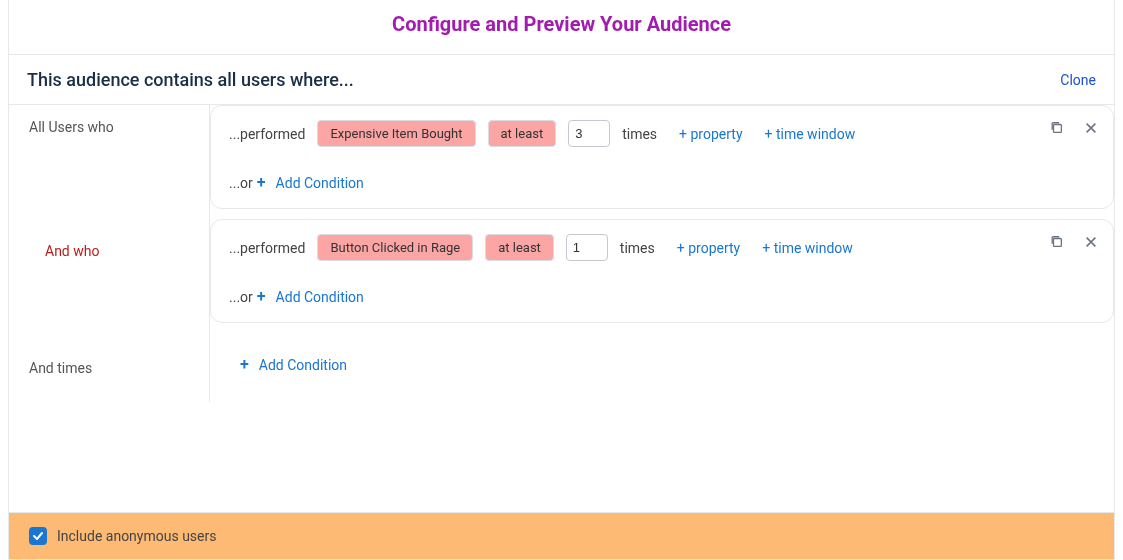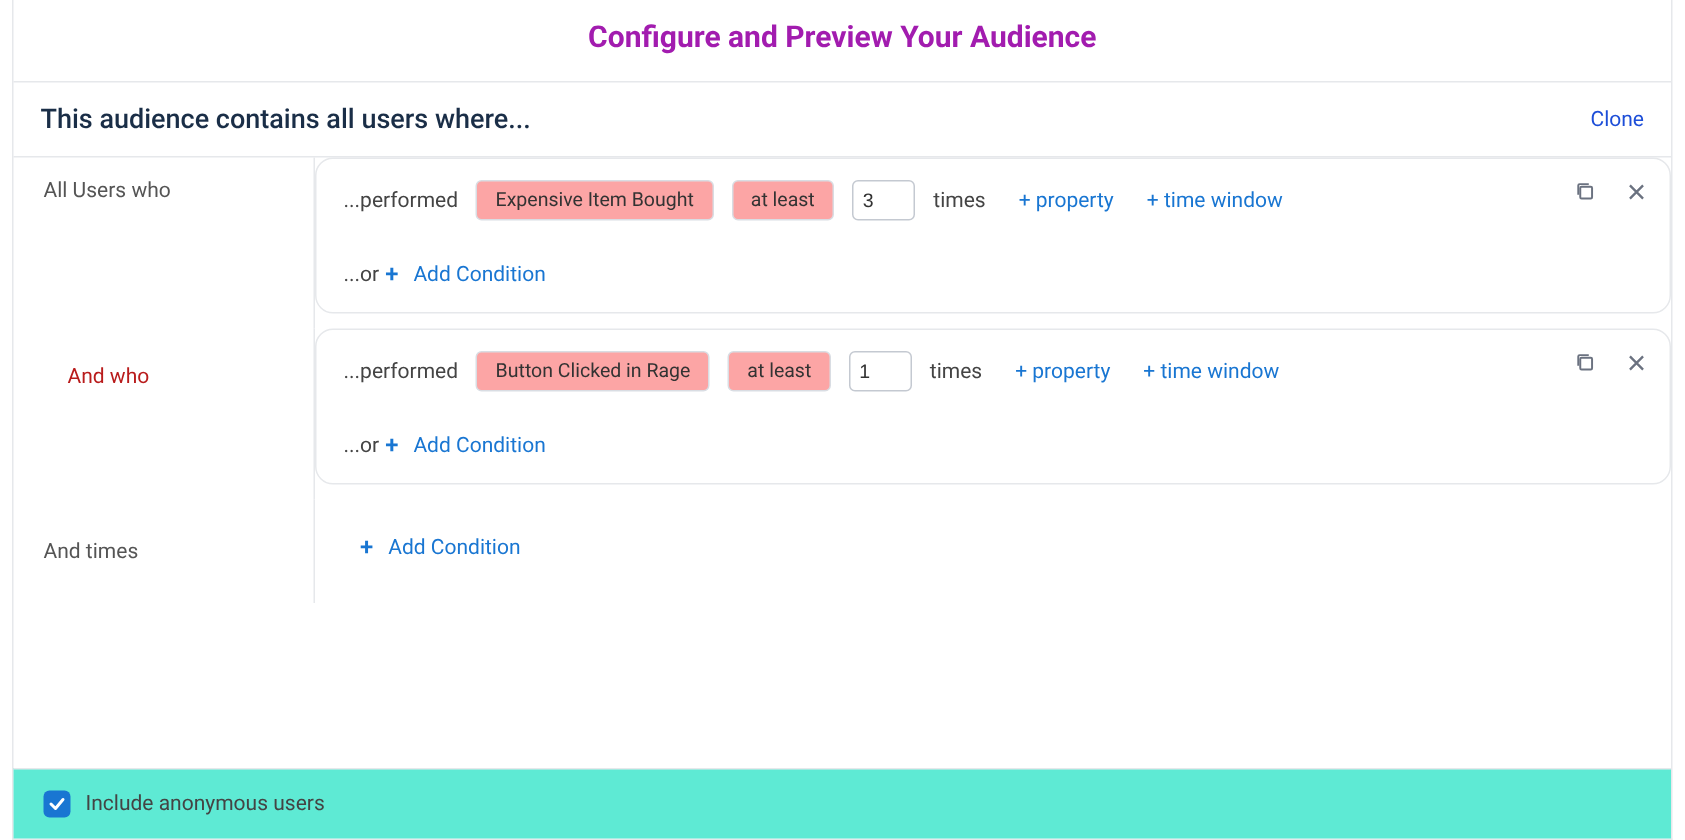--- a/index.html
+++ b/index.html
@@ -175,21 +175,21 @@
     .footer {
       position: absolute;
       bottom: 0;
       left: 0;
       right: 0;
       border-top: 1px solid #e6e8eb;
       padding: 14px 20px;
       display: flex;
       align-items: center;
       gap: 10px;
-      background: #5eead4;
+      background: #fdba74;
     }
     .checkbox {
       width: 18px;
       height: 18px;
       background: #1976d2;
       border-radius: 4px;
       display: flex;
       align-items: center;
       justify-content: center;
       cursor: pointer;

